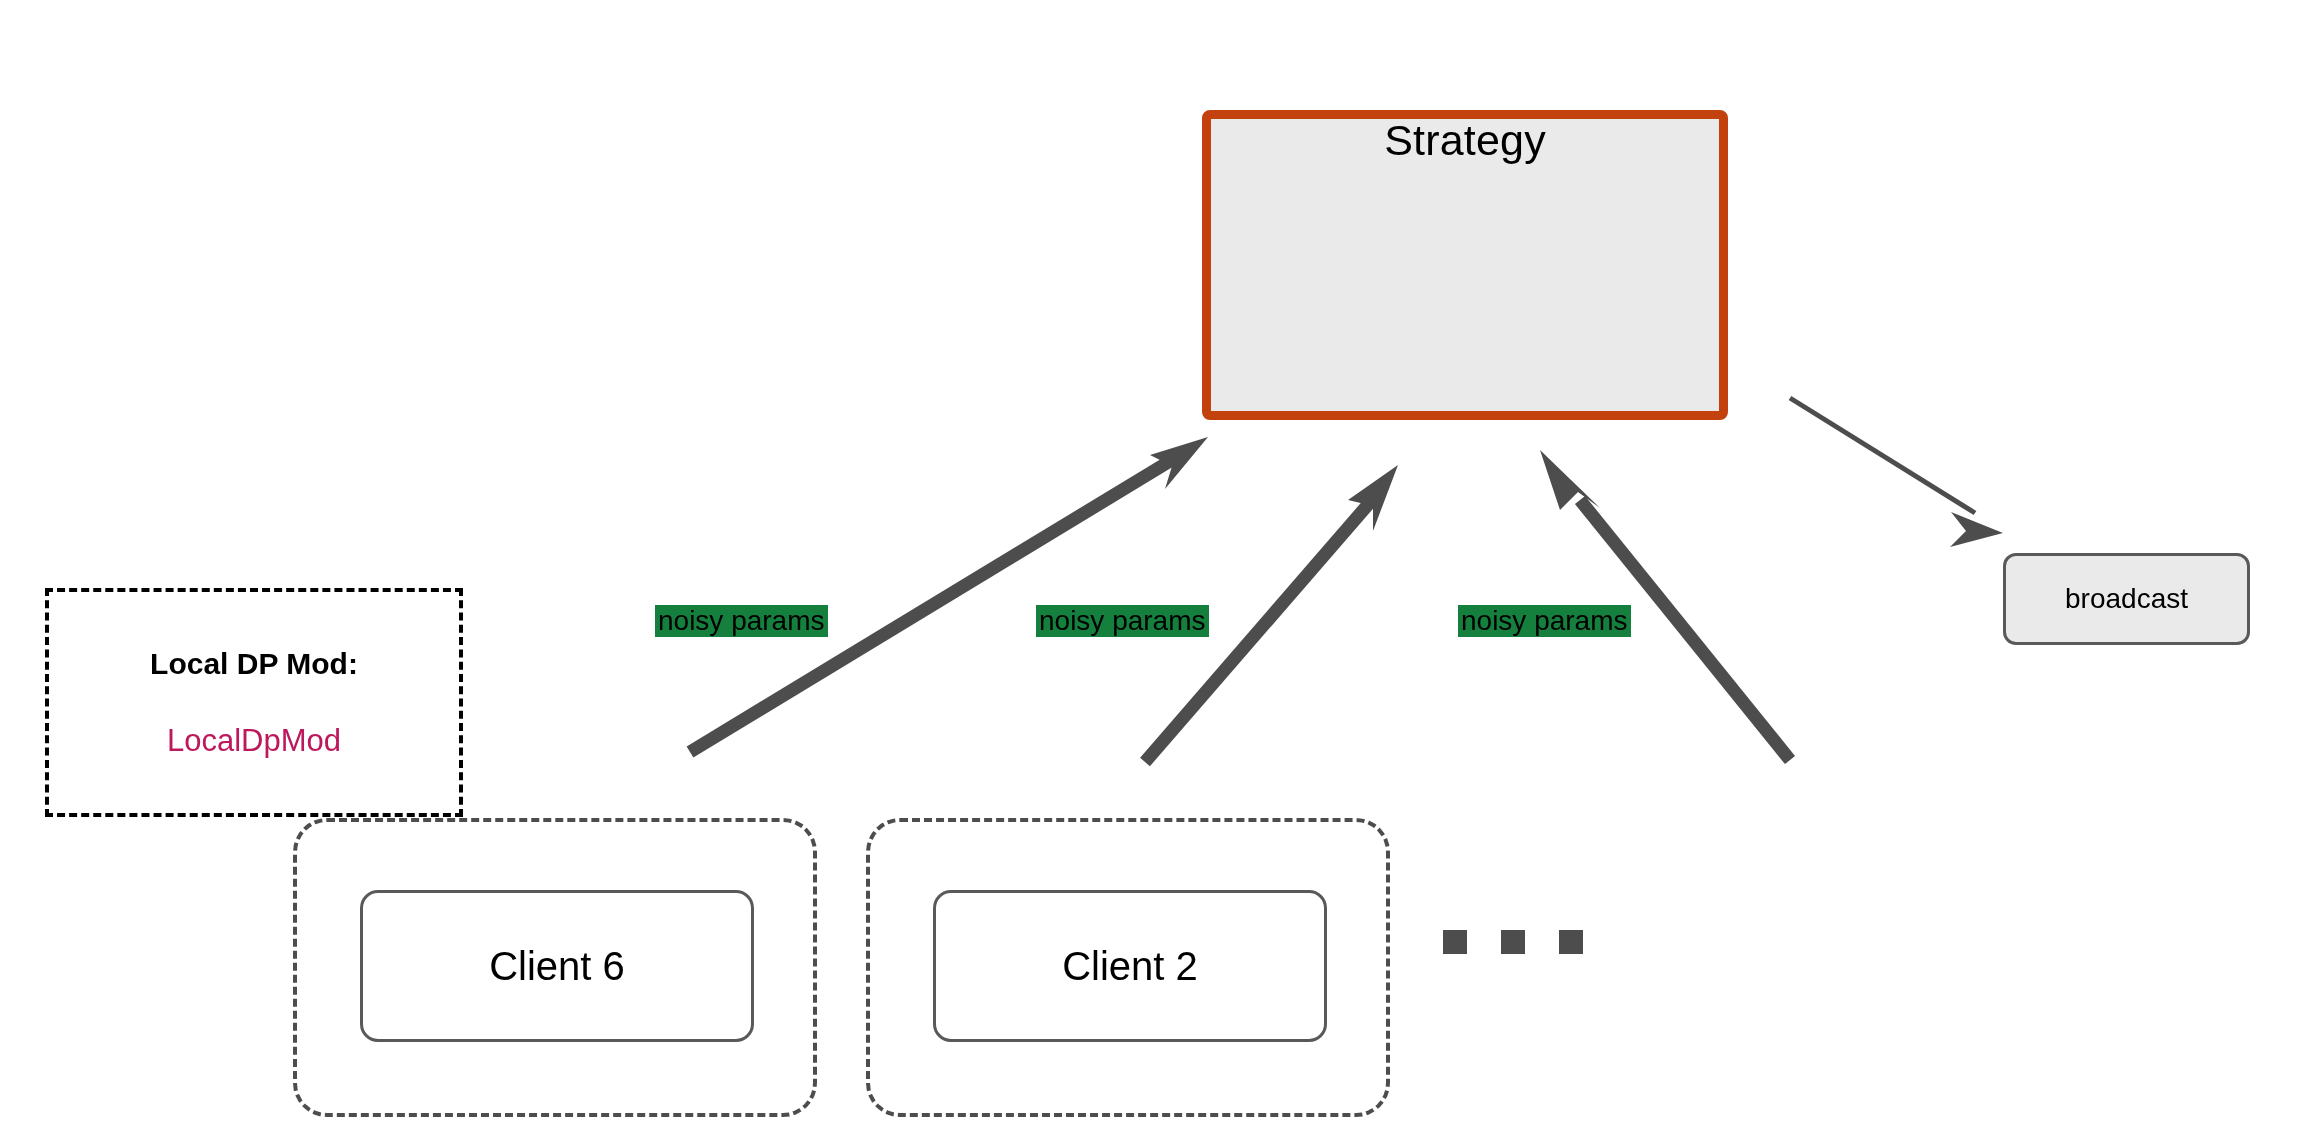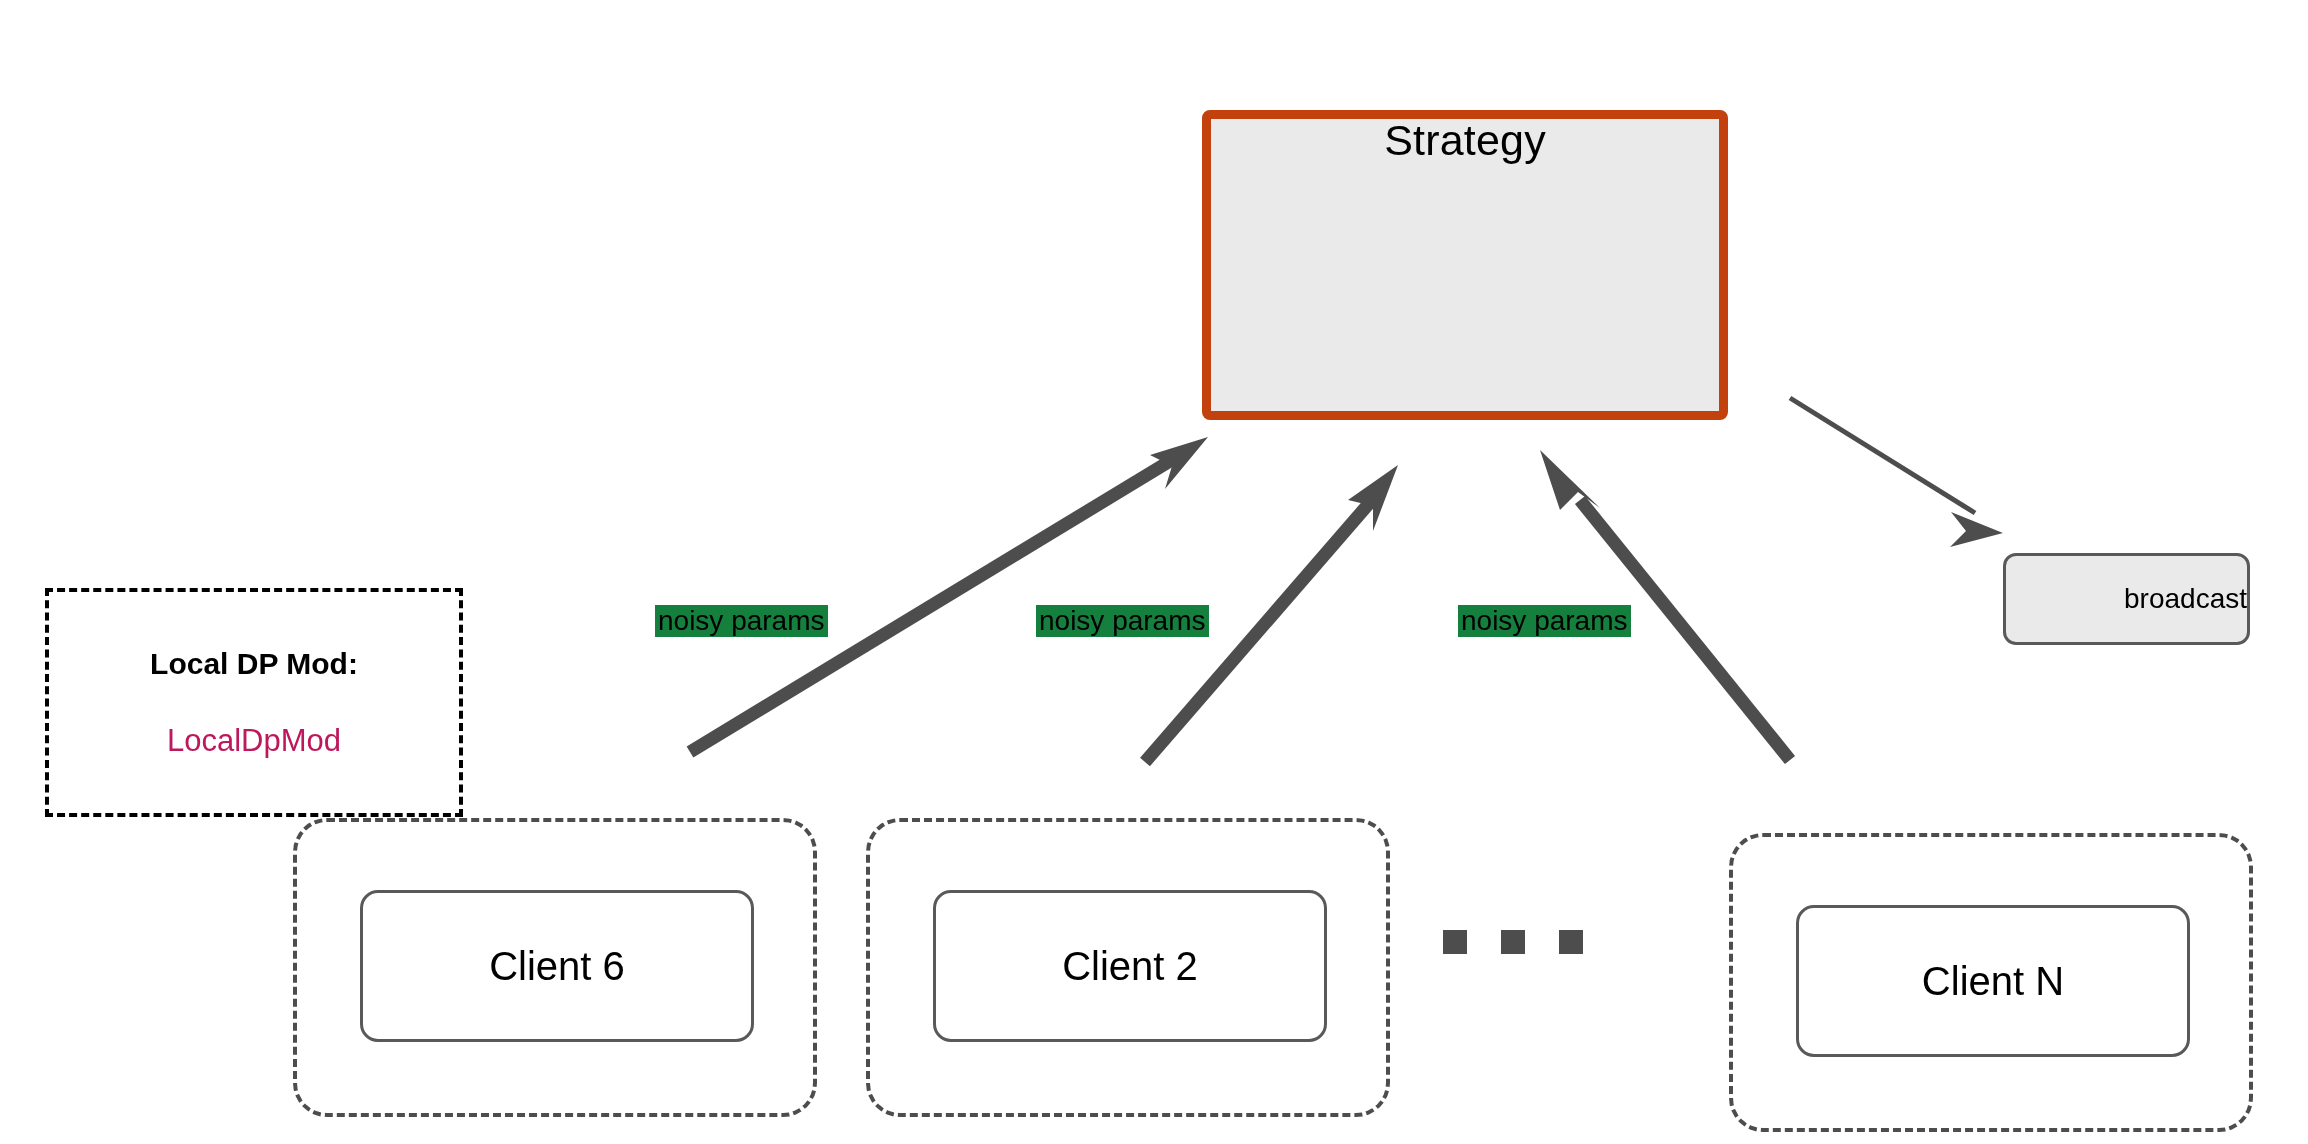--- a/index.html
+++ b/index.html
@@ -55,21 +55,21 @@
     left: 2003px;
     top: 553px;
     width: 247px;
     height: 92px;
     box-sizing: border-box;
     background: #eaeaea;
     border: 3px solid #595959;
     border-radius: 13px;
     display: flex;
     align-items: center;
-    justify-content: flex-end;
+    justify-content: center;
   }
   .broadcast-label {
     font-size: 28px;
     color: #000000;
     line-height: 1;
   }
 
   
   .note-box {
     position: absolute;
@@ -198,25 +198,20 @@
       <span class="client-label">Client 6</span>
     </div>
   </div>
 
   <div class="client-group" style="left:866px; top:818px; width:524px; height:299px;">
     <div class="client-box" style="left:63px; top:68px; width:394px; height:152px;text-align:center;">
       <span class="client-label">Client 2</span>
     </div>
   </div>
 
-  <div class="client-group" style="left:1729px; top:833px; width:524px; height:299px;">
-    <div class="client-box" style="left:63px; top:68px; width:394px; height:152px;">
-      <span class="client-label">Client N</span>
-    </div>
-  </div>
 
   <div class="ellipsis-group">
     <span class="ellipsis-dot"></span>
     <span class="ellipsis-dot"></span>
     <span class="ellipsis-dot"></span>
   </div>
 
   <span class="edge-label" style="left:655px; top:605px;">noisy params</span>
 
   <span class="edge-label" style="left:1036px; top:605px;">noisy params</span>

